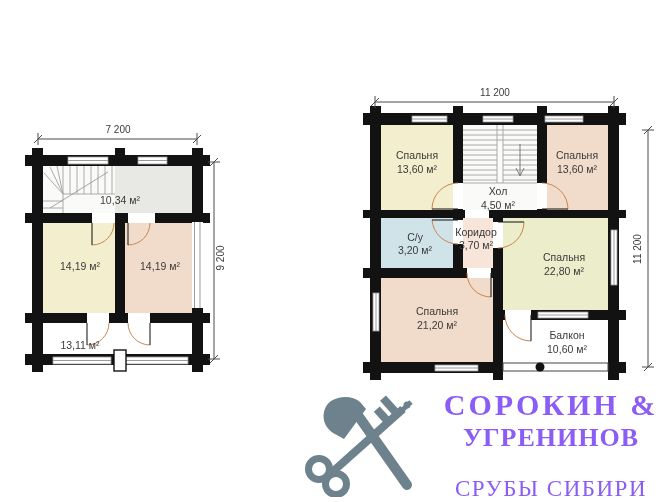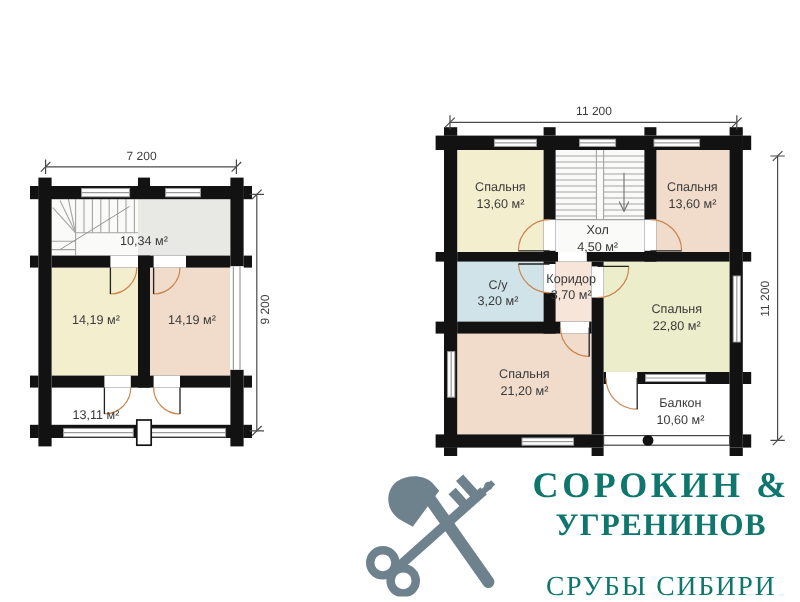--- a/index.html
+++ b/index.html
@@ -8,21 +8,21 @@
   .plan{position:absolute;}
   .plan-first{left:22px;top:118px;}
   .plan-second{left:358px;top:83px;}
   svg text{fill:#3a3a3a;font-family:"Liberation Sans",sans-serif;font-size:10.5px;}
   svg text.dim{font-size:10px;fill:#3c3c3c;}
   .thinline{stroke:#9b9b9b;stroke-width:1;}
   .tread{stroke:#a3a3a3;stroke-width:0.9;}
   .dimline{stroke:#4a4a4a;stroke-width:1;}
   .leaf{stroke:#222;stroke-width:1.1;}
   .logo{position:absolute;left:299px;top:391px;width:366px;height:108px;
-        display:flex;align-items:center;gap:14px;color:#0f766e;}
+        display:flex;align-items:center;gap:14px;color:#8b5cf6;}
   .logo-mark{flex:0 0 auto;}
   .logo-text{flex:1;text-align:center;font-family:"Liberation Serif",serif;line-height:1;}
   .logo-line1{font-size:30px;font-weight:bold;letter-spacing:3px;line-height:33px;}
   .logo-line2{font-size:26px;font-weight:bold;letter-spacing:1px;line-height:33px;}
   .logo-line3{font-size:23px;font-weight:normal;letter-spacing:1.5px;line-height:29px;margin-top:20px;}
 </style>
 </head>
 <body>
 
 <div class="canvas">

